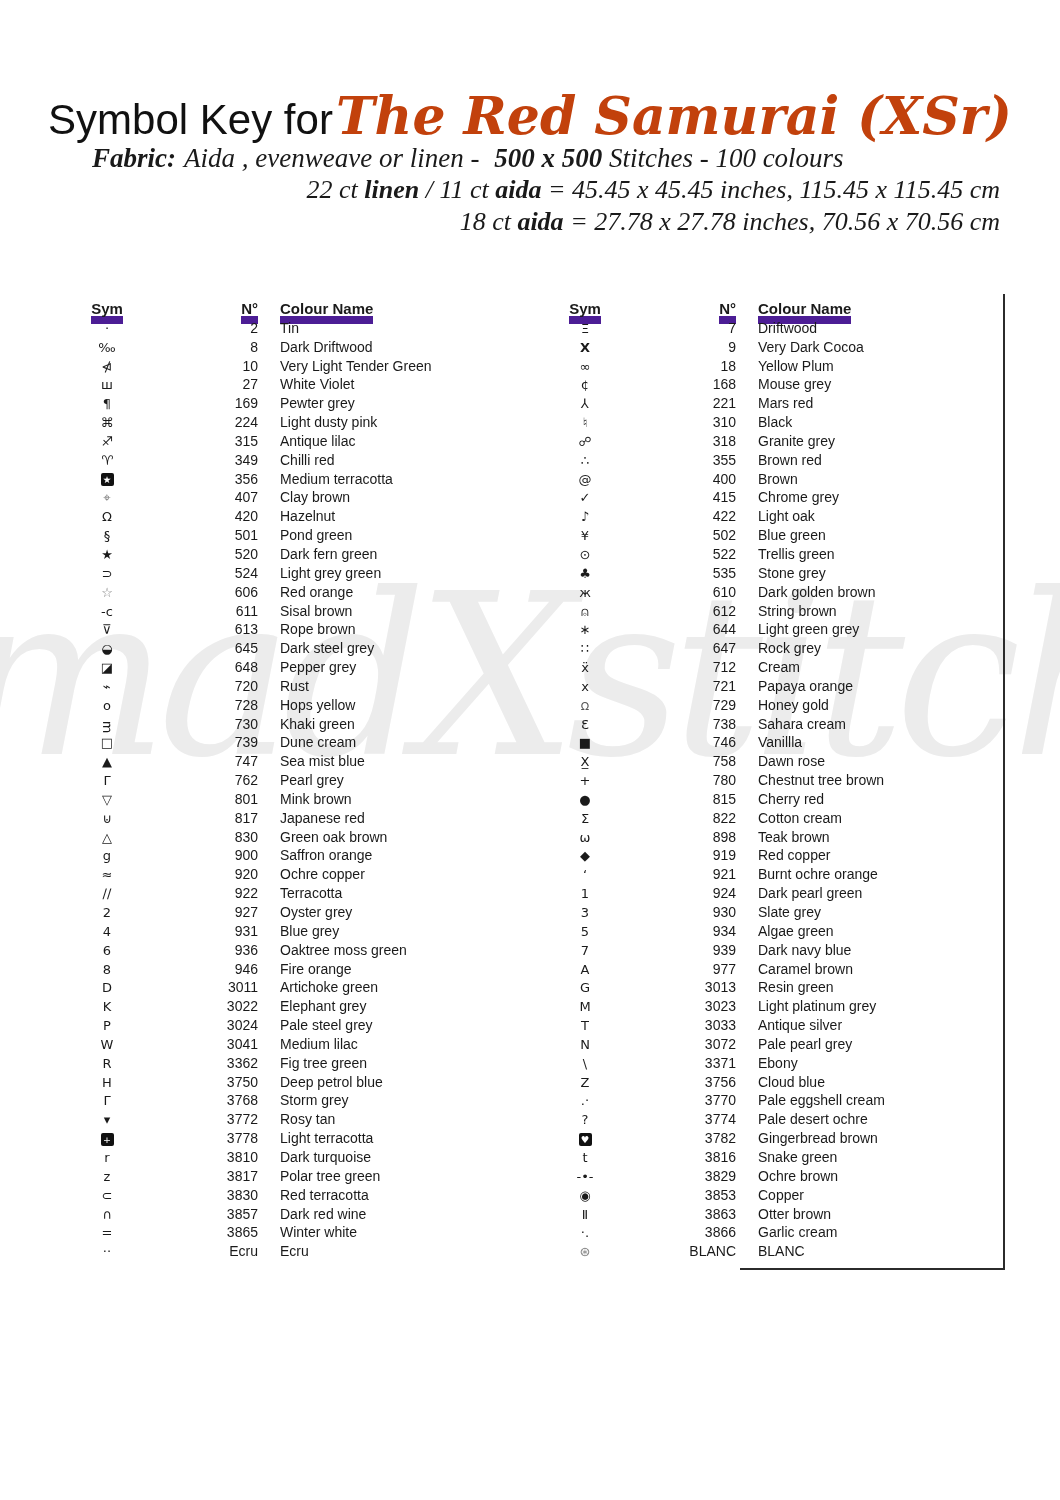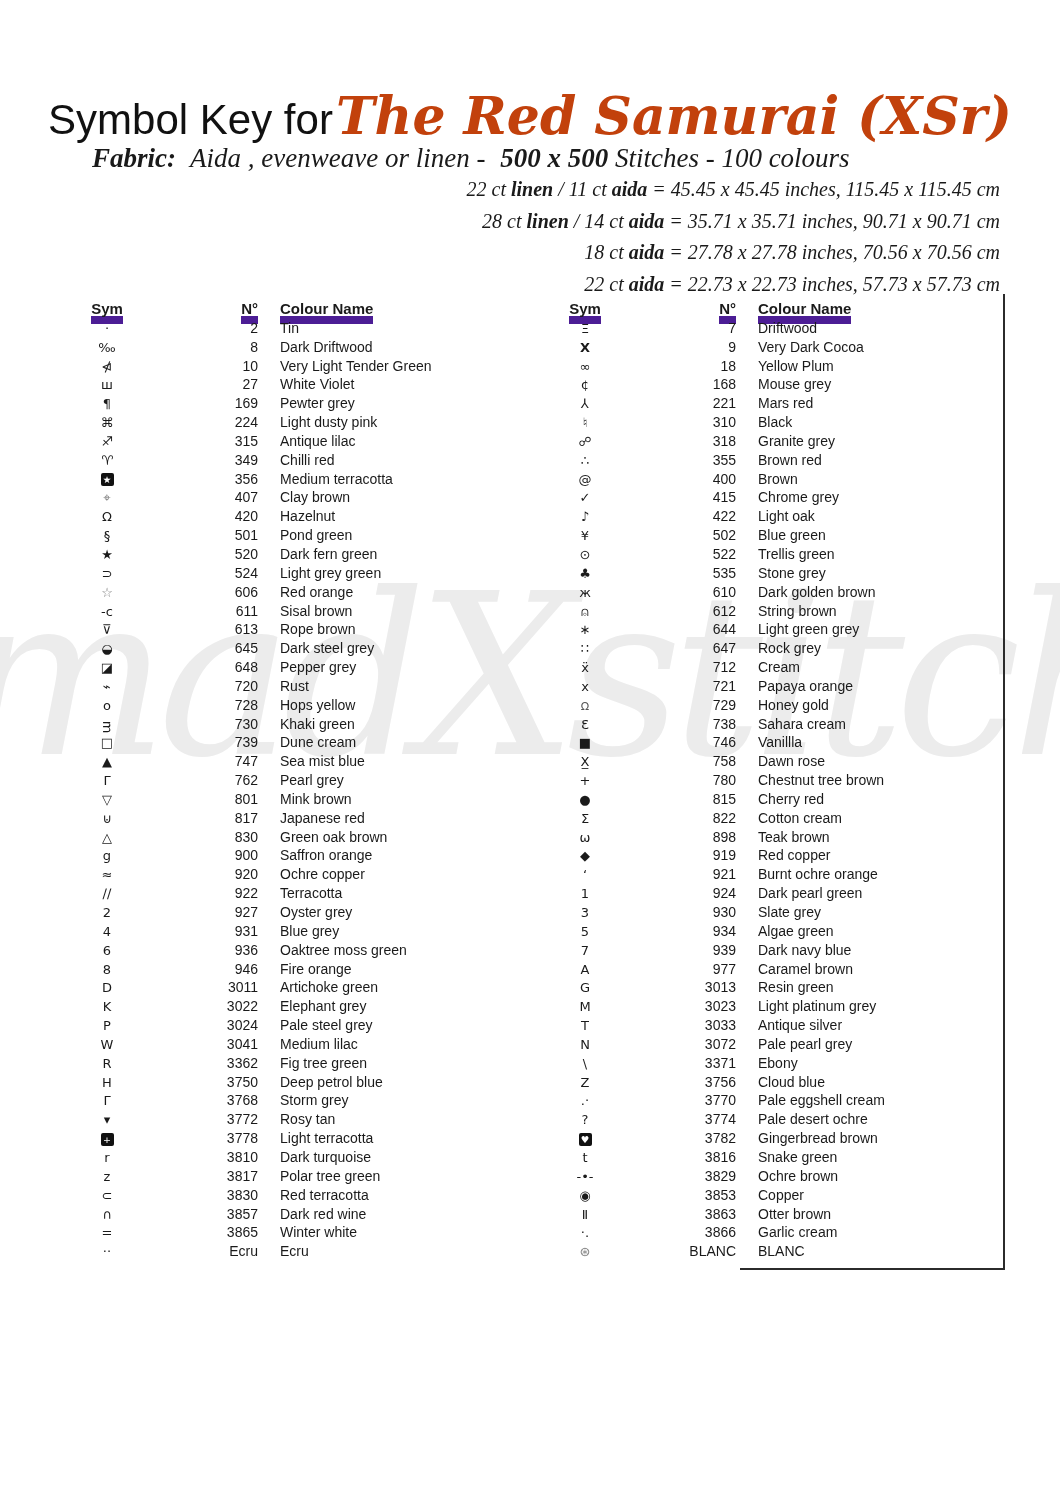--- a/index.html
+++ b/index.html
@@ -41,26 +41,26 @@
     font-size:52px;
     color:#c2410c;
   }
   #fabric-line{
     position:absolute;left:92px;top:143px;
     font-family:"Liberation Serif", serif;
     font-style:italic;font-size:27px;
     white-space:nowrap;z-index:2;
   }
   #fabric-line .b{font-weight:bold;margin-left:8px;}
-  #fabric-label{font-weight:bold;margin-right:14px;}
+  #fabric-label{font-weight:bold;margin-right:8px;}
   #size-lines{
     position:absolute;right:60px;top:174px;
     text-align:right;
     font-family:"Liberation Serif", serif;
-    font-style:italic;font-size:20px;
+    font-style:italic;font-size:26px;
     line-height:31.5px;
     white-space:nowrap;z-index:2;
   }
   #size-lines .b{font-weight:bold;}
   
   .keycol{position:absolute;top:300px;z-index:1;}
   #col-left{left:75px;width:458px;}
   #col-right{left:553px;width:450px;}
   .row{
     display:grid;
@@ -107,23 +107,21 @@
     <span id="title-prefix">Symbol Key for</span>
     <span id="title-name">The Red Samurai (XSr)</span>
   </div>
 
   <div id="fabric-line">
     <span id="fabric-label">Fabric:</span><span>Aida , evenweave or  linen - </span><span class="b">500 x 500</span><span> Stitches - 100 colours</span>
   </div>
 
   <div id="size-lines">
       <div><span class="">22 ct </span><span class="b">linen</span><span class=""> / 11 ct </span><span class="b">aida</span><span class=""> = 45.45 x 45.45 inches, 115.45 x 115.45 cm</span></div>
-      <div><span class="">28 ct </span><span class="b">linen</span><span class=""> / 14 ct </span><span class="b">aida</span><span class=""> = 35.71 x 35.71 inches, 90.71 x 90.71 cm</span></div>
       <div><span class="">18 ct </span><span class="b">aida</span><span class="">  = 27.78 x 27.78 inches, 70.56 x 70.56 cm</span></div>
-      <div><span class="">22 ct </span><span class="b">aida</span><span class=""> = 22.73 x 22.73 inches, 57.73 x 57.73 cm</span></div>
     </div>
 
   <div id="col-left" class="keycol">
     <div class="row hdr">
       <span class="sym"><span class="u">Sym</span></span>
       <span class="no"><span class="u">N°</span></span>
       <span class="name"><span class="u">Colour Name</span></span>
     </div>
   <div class="row">
         <span class="sym"><span class="g">·</span></span>

